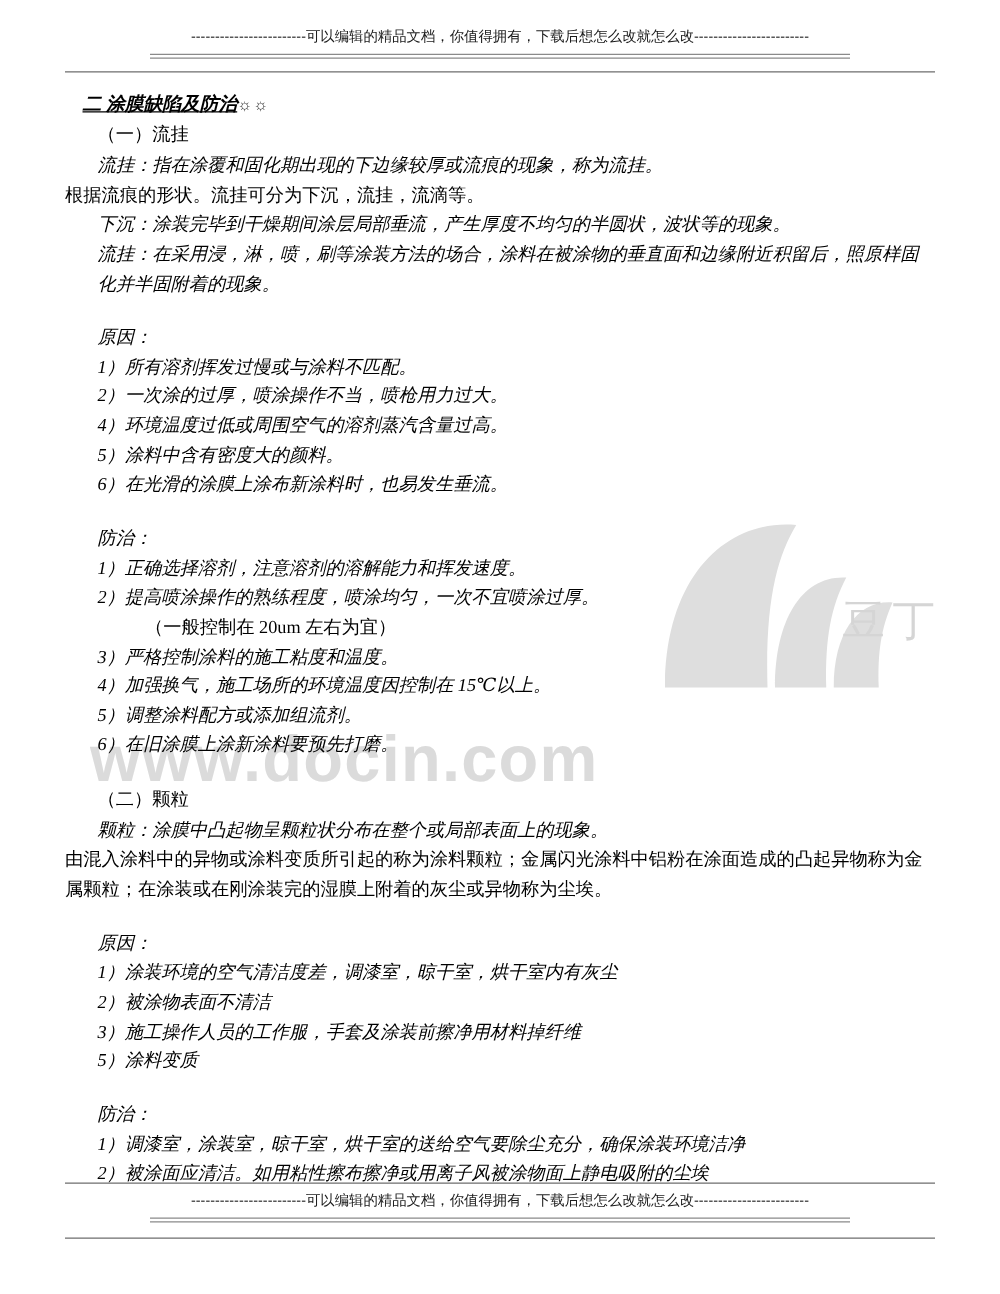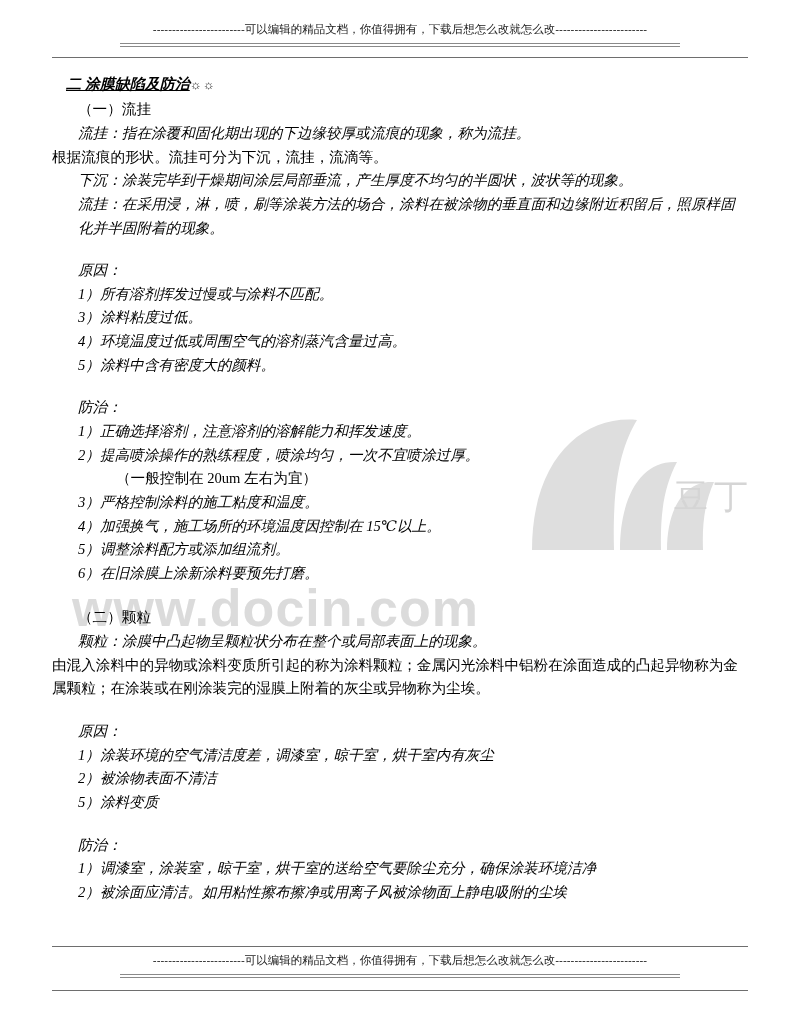--- a/index.html
+++ b/index.html
@@ -95,20 +95,21 @@
     font-size: 15px;
     margin: 0 0 2px 0;
     padding-left: 14px;
   }
   .sec-title .u {
     text-decoration: underline;
   }
   .sub-title {
     margin: 2px 0 0 0;
     padding-left: 26px;
+    font-family: Liberation Mono, monospace;
   }
   .p-flat {
     margin: 0;
     padding-left: 0px;
   }
   .p-hang {
     margin: 0;
     padding-left: 26px;
     text-indent: 0;
     font-style: italic;
@@ -188,23 +189,24 @@
 
       <div class="p-hang">流挂：指在涂覆和固化期出现的下边缘较厚或流痕的现象，称为流挂。</div>
       <div class="p-flat">根据流痕的形状。流挂可分为下沉，流挂，流滴等。</div>
       <div class="p-hang">下沉：涂装完毕到干燥期间涂层局部垂流，产生厚度不均匀的半圆状，波状等的现象。</div>
       <div class="p-hang">流挂：在采用浸，淋，喷，刷等涂装方法的场合，涂料在被涂物的垂直面和边缘附近积留后，照原样固化并半固附着的现象。</div>
 
       <div class="gap"></div>
 
       <div class="p-hang">原因：</div>
       <div class="p-hang">1）所有溶剂挥发过慢或与涂料不匹配。</div>
-      <div class="p-hang">3）涂料粘度过低。</div>
+      <div class="p-hang">2）一次涂的过厚，喷涂操作不当，喷枪用力过大。</div>
       <div class="p-hang">4）环境温度过低或周围空气的溶剂蒸汽含量过高。</div>
       <div class="p-hang">5）涂料中含有密度大的颜料。</div>
+      <div class="p-hang">6）在光滑的涂膜上涂布新涂料时，也易发生垂流。</div>
 
       <div class="gap"></div>
 
       <div class="p-hang">防治：</div>
       <div class="p-hang">1）正确选择溶剂，注意溶剂的溶解能力和挥发速度。</div>
       <div class="p-hang">2）提高喷涂操作的熟练程度，喷涂均匀，一次不宜喷涂过厚。</div>
       <div class="p-item2">（一般控制在 20um 左右为宜）</div>
       <div class="p-hang">3）严格控制涂料的施工粘度和温度。</div>
       <div class="p-hang">4）加强换气，施工场所的环境温度因控制在 15℃以上。</div>
       <div class="p-hang">5）调整涂料配方或添加组流剂。</div>
@@ -214,20 +216,21 @@
 
       <div class="sub-title">（二）颗粒</div>
       <div class="p-hang">颗粒：涂膜中凸起物呈颗粒状分布在整个或局部表面上的现象。</div>
       <div class="p-flat">由混入涂料中的异物或涂料变质所引起的称为涂料颗粒；金属闪光涂料中铝粉在涂面造成的凸起异物称为金属颗粒；在涂装或在刚涂装完的湿膜上附着的灰尘或异物称为尘埃。</div>
 
       <div class="gap"></div>
 
       <div class="p-hang">原因：</div>
       <div class="p-hang">1）涂装环境的空气清洁度差，调漆室，晾干室，烘干室内有灰尘</div>
       <div class="p-hang">2）被涂物表面不清洁</div>
+      <div class="p-hang">3）施工操作人员的工作服，手套及涂装前擦净用材料掉纤维</div>
       <div class="p-hang">5）涂料变质</div>
 
       <div class="gap"></div>
 
       <div class="p-hang">防治：</div>
       <div class="p-hang">1）调漆室，涂装室，晾干室，烘干室的送给空气要除尘充分，确保涂装环境洁净</div>
       <div class="p-hang">2）被涂面应清洁。如用粘性擦布擦净或用离子风被涂物面上静电吸附的尘埃</div>
 
     </div>
   </div>

